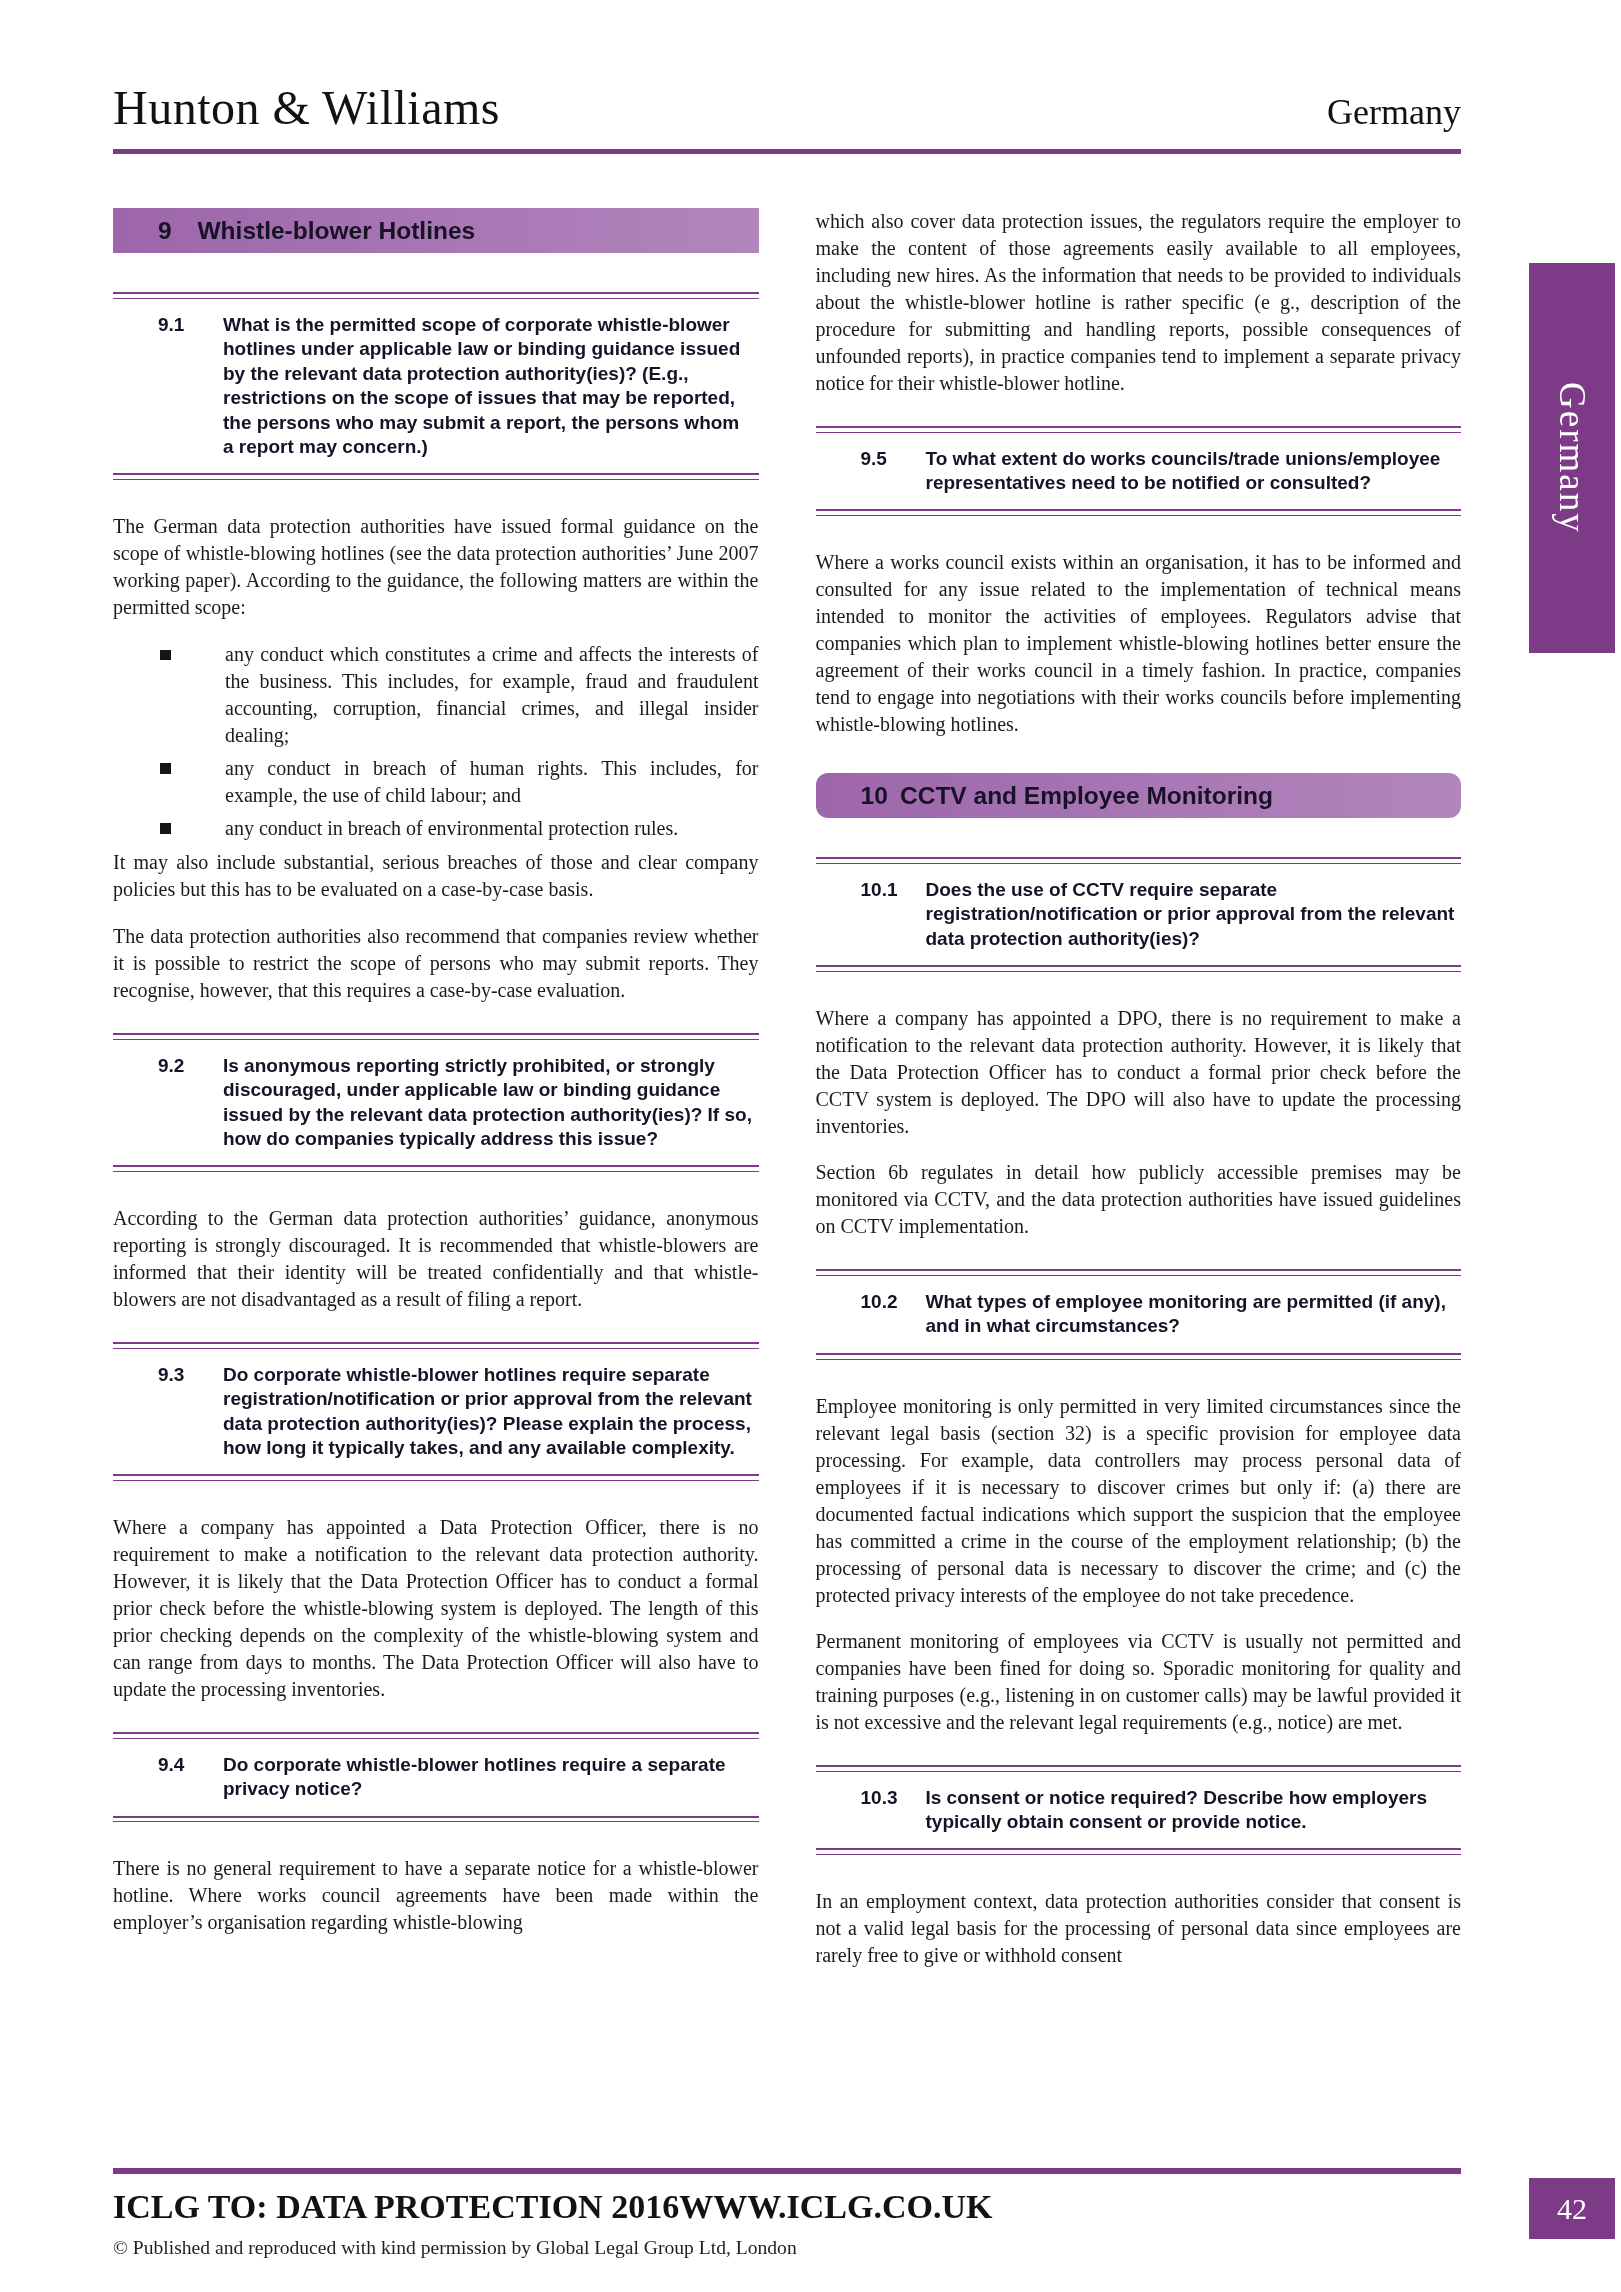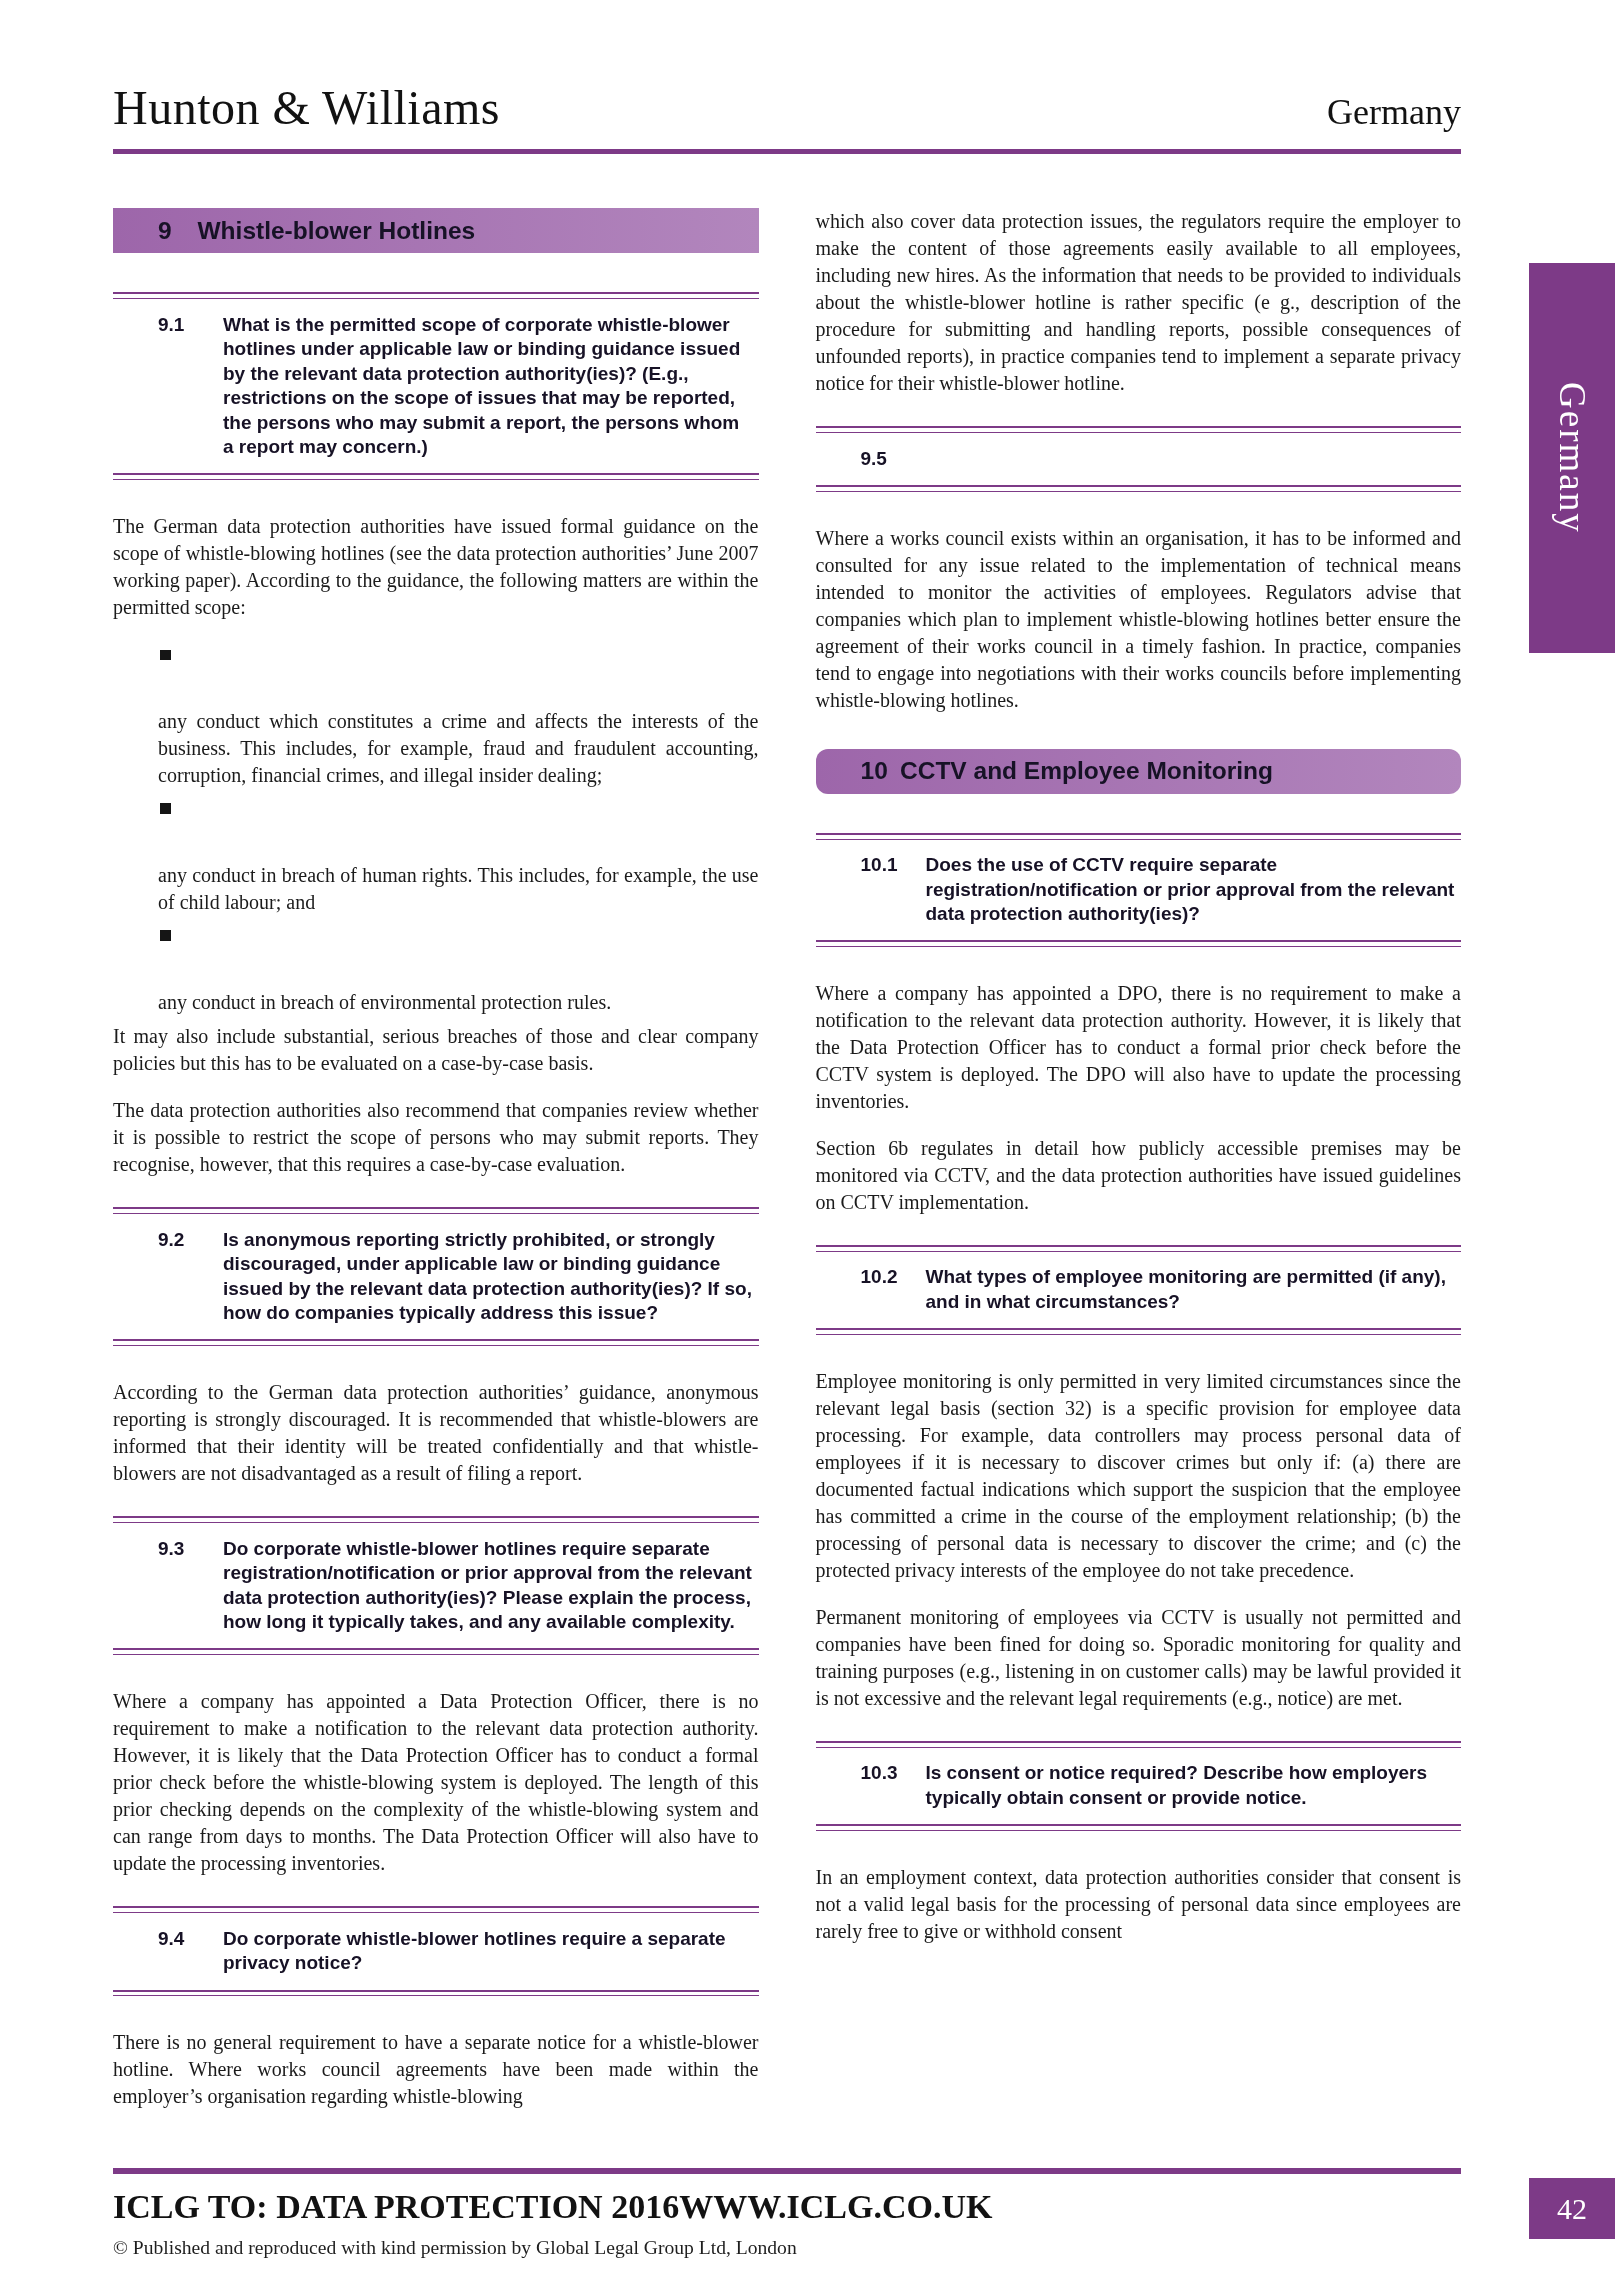--- a/index.html
+++ b/index.html
@@ -54,21 +54,21 @@
   }
   .qnum{flex:0 0 65px;}
   .qtext{flex:1;}
 
   .para{
     font-size:20px;line-height:27px;text-align:justify;
     margin-bottom:19.6px;color:var(--ink);
   }
 
   .bullets{margin:2px 0 7.8px;}
-  .bullet-row{display:flex;padding-left:45px;margin-bottom:5.9px;flex-direction:column;}
+  .bullet-row{display:flex;padding-left:45px;margin-bottom:5.9px;}
   .bullet-marker{
     flex:0 0 67px;position:relative;
   }
   .bullet-marker::before{
     content:"";position:absolute;left:2px;top:8.8px;width:10.8px;height:10.8px;background:#151515;
   }
   .bullet-text{flex:1;font-size:20px;line-height:27px;text-align:justify;}
 
   
   .footer{position:absolute;left:113px;width:1348px;top:2168px;}
@@ -174,20 +174,21 @@
     </div>
 
     <div class="col">
 
       <p class="para">which also cover data protection issues, the regulators require the employer to make the content of those agreements easily available to all employees, including new hires.  As the information that needs to be provided to individuals about the whistle-blower hotline is rather specific (e g., description of the procedure for submitting and handling reports, possible consequences of unfounded reports), in practice companies tend to implement a separate privacy notice for their whistle-blower hotline.</p>
 
       <div class="question">
         <div class="qrule"></div>
         <div class="qbody">
           <span class="qnum">9.5</span>
+          <span class="qtext">To what extent do works councils/trade unions/employee representatives need to be notified or consulted?</span>
         </div>
         <div class="qrule"></div>
       </div>
 
       <p class="para">Where a works council exists within an organisation, it has to be informed and consulted for any issue related to the implementation of technical means intended to monitor the activities of employees.  Regulators advise that companies which plan to implement whistle-blowing hotlines better ensure the agreement of their works council in a timely fashion.  In practice, companies tend to engage into negotiations with their works councils before implementing whistle-blowing hotlines.</p>
 
       <div class="section-bar" style="margin-top:35px;border-radius:12px;">
         <span class="sec-num">10</span>
         <span class="sec-title">CCTV and Employee Monitoring</span>
       </div>

